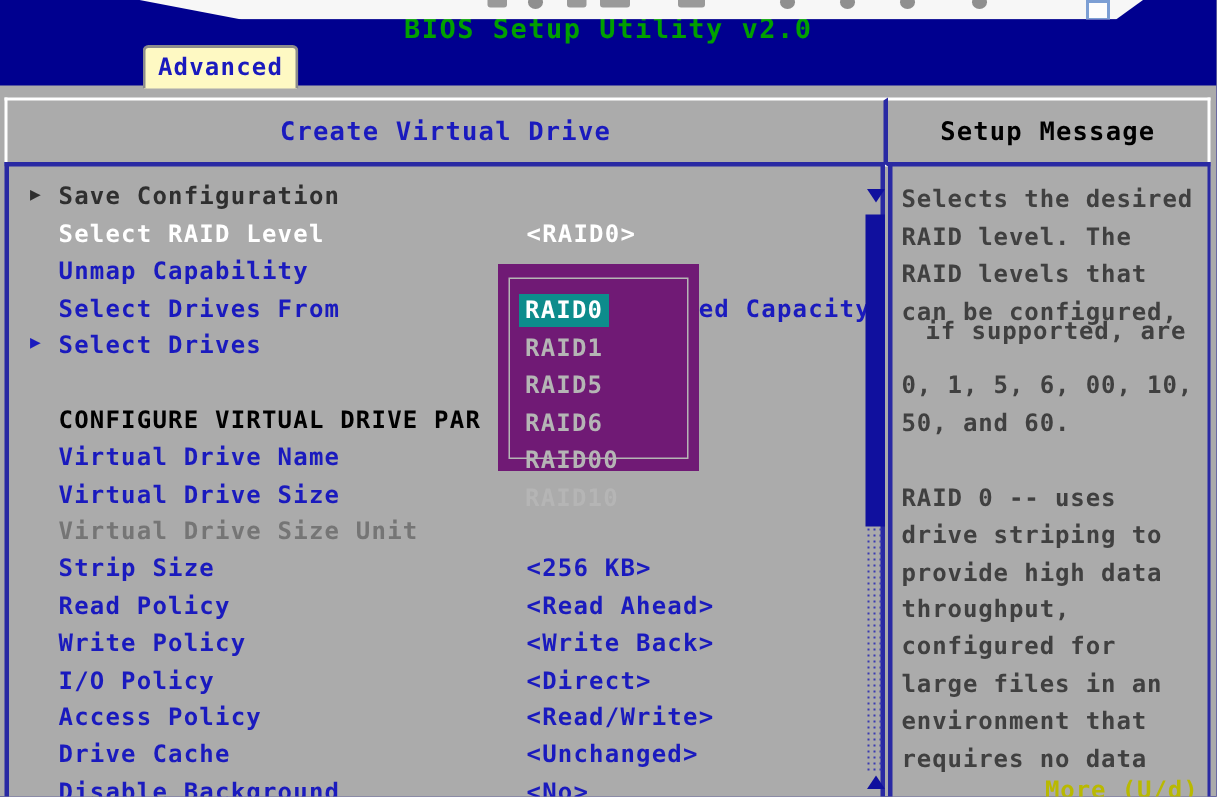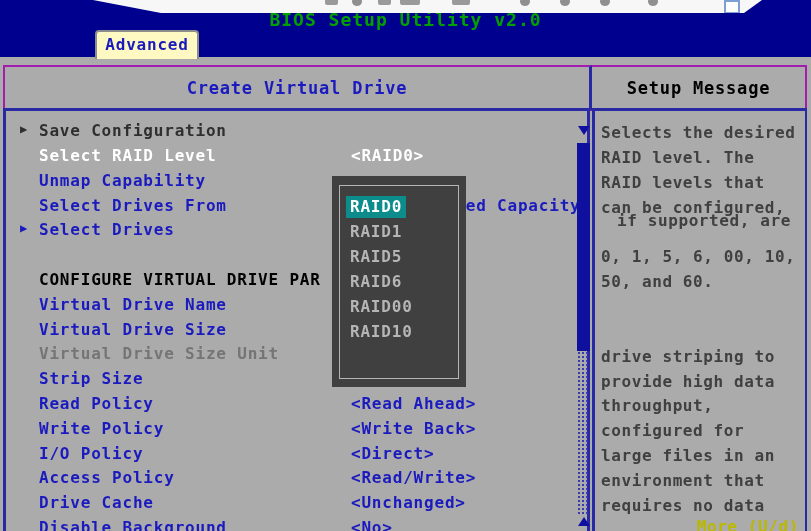--- a/index.html
+++ b/index.html
@@ -34,21 +34,21 @@
     background:#fef9c3;border:2px solid #8c8c8c;border-bottom:none;
     border-radius:4px 4px 0 0;z-index:2;
     color:#1a1abe;font-size:16px;text-align:center;line-height:26px;letter-spacing:0.8px;
   }
 
   
   .gray-base{position:absolute;left:0;top:57px;width:811px;height:474px;background:#ababab;}
 
   
   .hdr{
-    position:absolute;top:65px;border:2px solid #a21caf;background:#ababab;
+    position:absolute;top:65px;border:2px solid #ffffff;background:#ababab;
     display:flex;align-items:center;justify-content:center;
     font-size:17px;letter-spacing:0.8px;box-sizing:border-box;
   }
   .hdr-left{left:3px;width:589px;height:46px;color:#1a1abe;border-right:3px solid #2929a3;}
   .hdr-right{left:592px;width:215px;height:46px;color:#000;border-left:none;}
 
   
   .body-left{
     position:absolute;left:3px;top:108px;width:587px;height:428px;
     border-left:3px solid #2929a3;border-right:3px solid #2929a3;border-top:3px solid #2929a3;
@@ -66,22 +66,22 @@
   .row .lbl{position:absolute;left:25px;top:0;}
   .row .val{position:absolute;left:337px;top:0;}
   .c-normal{color:#1a1abe;}
   .c-selected{color:#ffffff;}
   .c-dark{color:#2f2f2f;}
   .c-dim{color:#757575;}
   .c-black{color:#000000;}
 
   
   .popup{
-    position:absolute;left:332px;top:176px;width:134px;height:211px;
-    background:#404040;z-index:5;
+    position:absolute;left:332px;top:176px;width:134px;height:138px;
+    background:#701a75;z-index:5;
   }
   .popup .inner-frame{position:absolute;left:7px;top:9px;right:7px;bottom:8px;border:1px solid #b5b5b5;}
   .popt{position:absolute;left:14px;height:22px;font-size:16px;letter-spacing:0.8px;color:#b5b5b5;padding:0 4px;line-height:22px;}
   .popt.sel{background:#0d8c8c;color:#ffffff;}
 
   
   .sbar{position:absolute;left:577px;top:111px;width:13px;height:420px;}
   .sb-down{position:absolute;left:1px;top:15px;width:0;height:0;border-left:6px solid transparent;border-right:6px solid transparent;border-top:9px solid #10109e;}
   .sb-thumb{position:absolute;left:0;top:32px;width:13px;height:208px;background:#10109e;}
   .sb-track{position:absolute;left:0;top:240px;width:13px;height:163px;
@@ -205,20 +205,21 @@
 
   <div class="body-right">
     <div class="hline" style="top:12px;">Selects the desired</div>
     <div class="hline" style="top:37px;">RAID level. The</div>
     <div class="hline" style="top:62px;">RAID levels that</div>
     <div class="hline" style="top:87px;">can be configured,</div>
     <div class="hline" style="top:100px;margin-left:16px;">if supported, are</div>
     <div class="hline" style="top:136px;">0, 1, 5, 6, 00, 10,</div>
     <div class="hline" style="top:161px;">50, and 60.</div>
     <div class="hline" style="top:186px;"></div>
+    <div class="hline" style="top:211px;">RAID 0 -- uses</div>
     <div class="hline" style="top:236px;">drive striping to</div>
     <div class="hline" style="top:261px;">provide high data</div>
     <div class="hline" style="top:285px;">throughput,</div>
     <div class="hline" style="top:310px;">configured for</div>
     <div class="hline" style="top:335px;">large files in an</div>
     <div class="hline" style="top:360px;">environment that</div>
     <div class="hline" style="top:385px;">requires no data</div>
     <div class="more">More (U/d)</div>
   </div>
 

